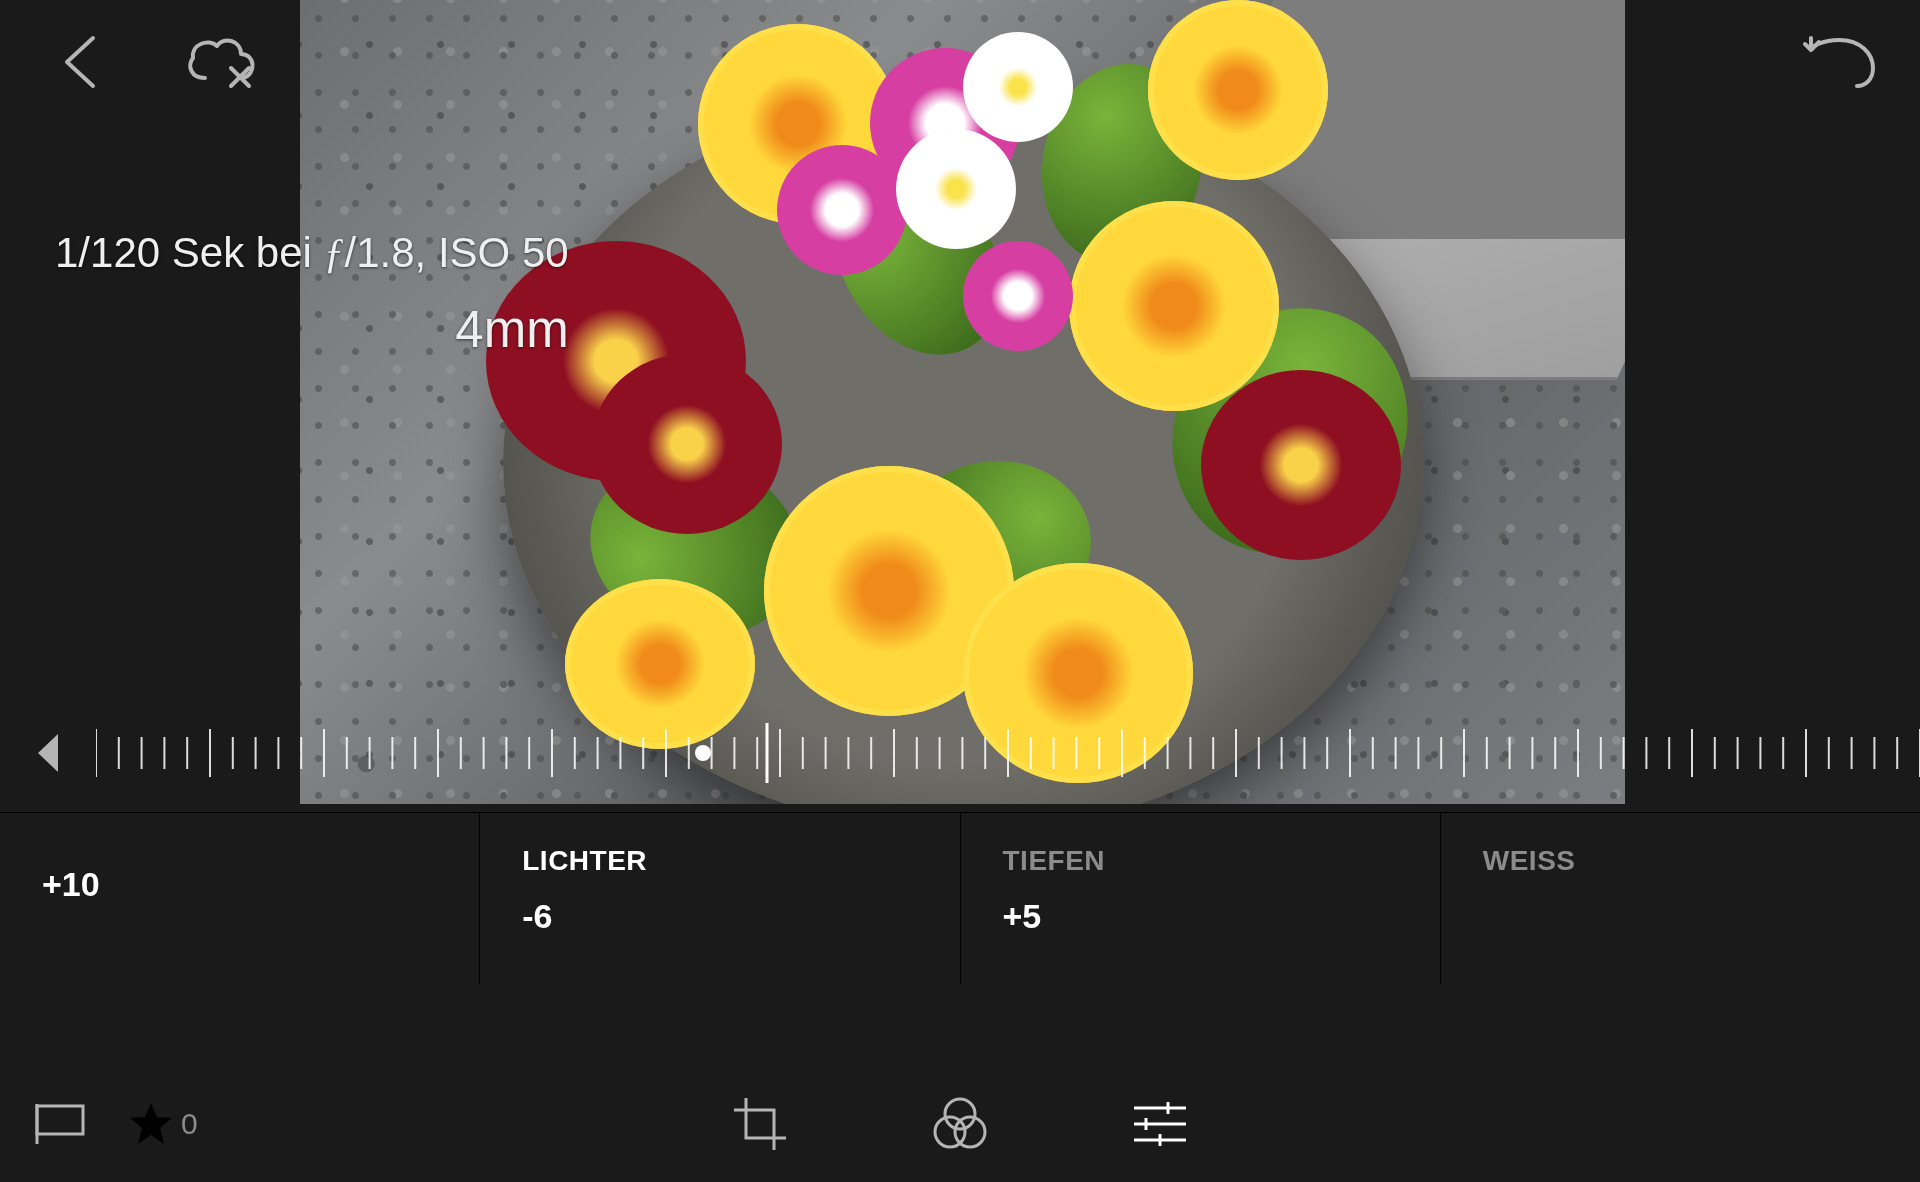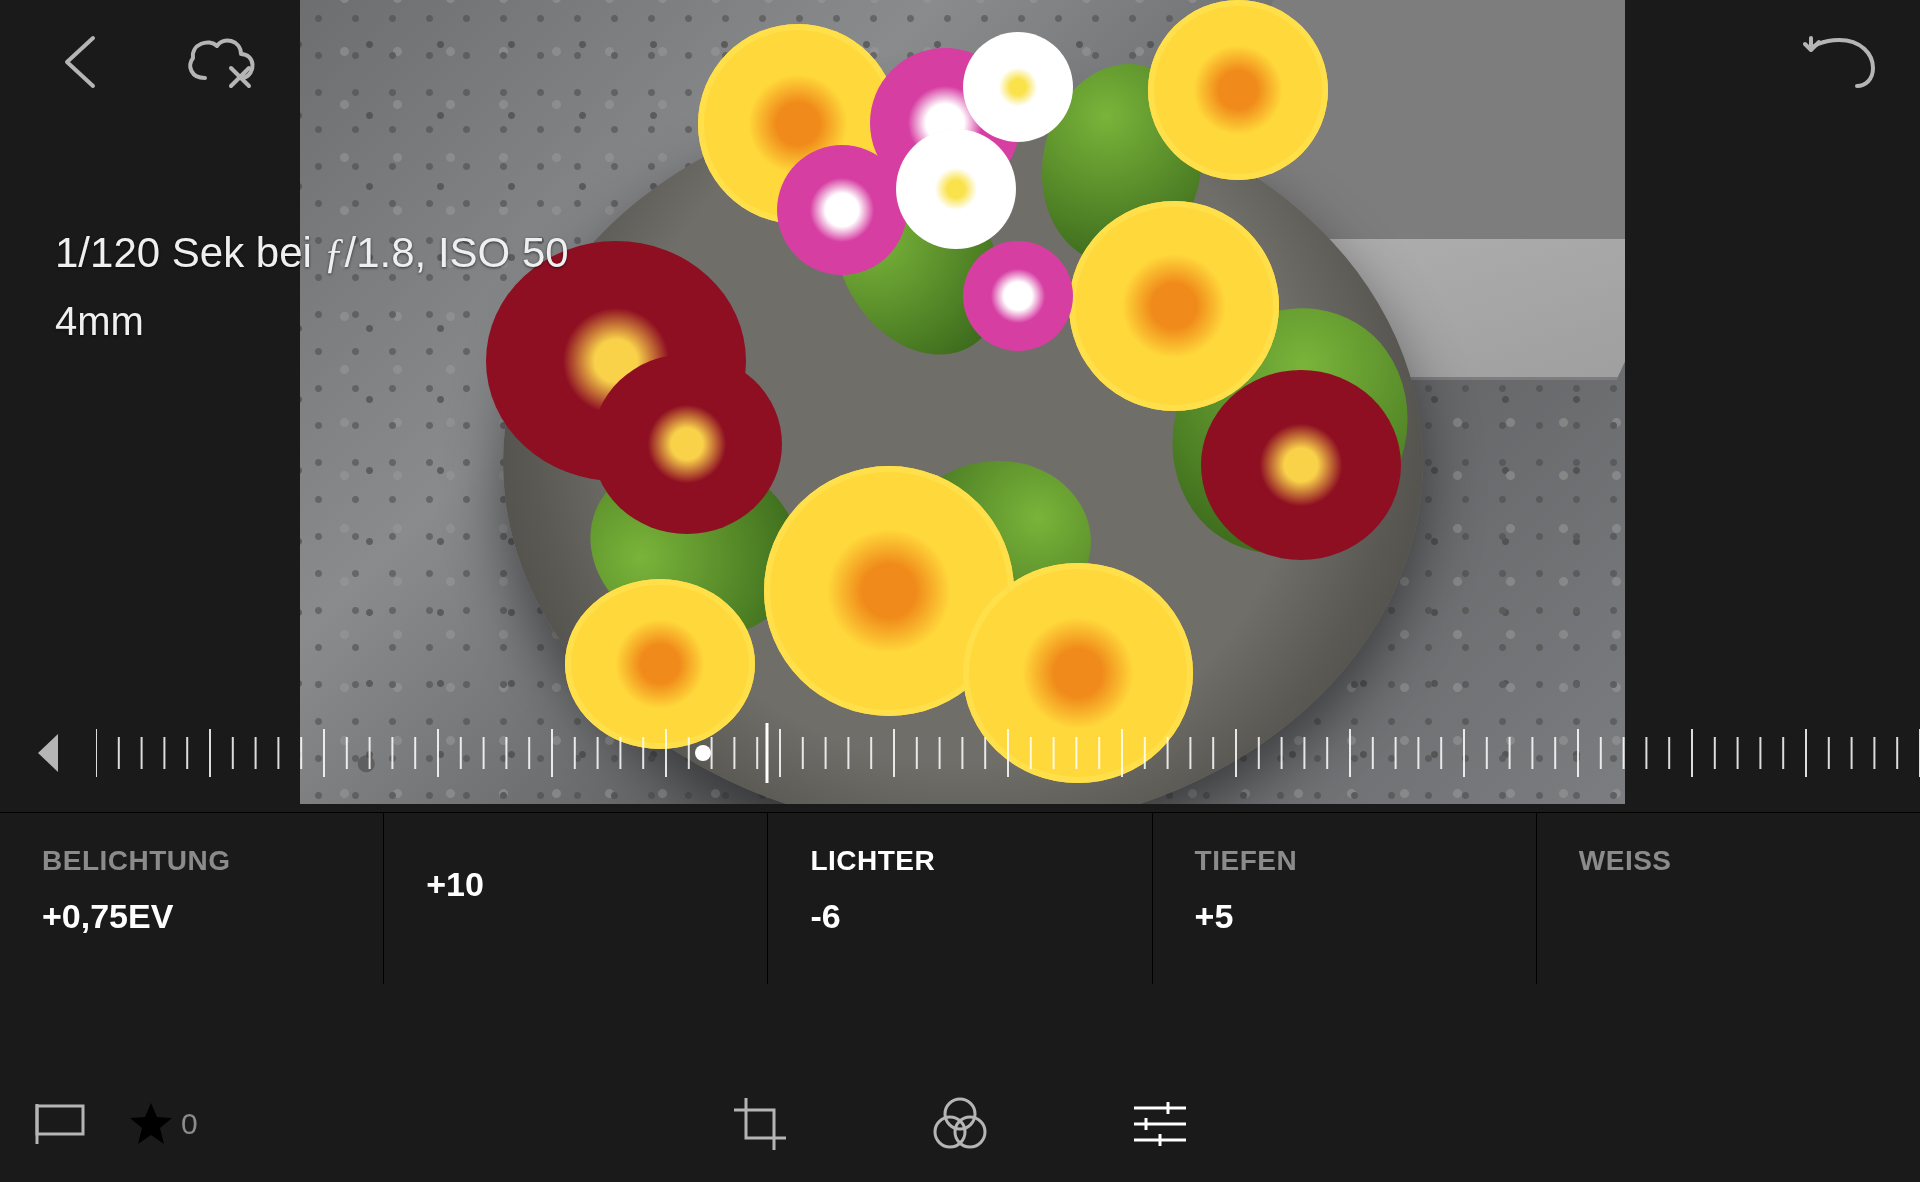--- a/index.html
+++ b/index.html
@@ -59,22 +59,22 @@
   .flower.m.f12{left:50%;top:30%;width:110px;height:110px}
   .flower.w.f13{left:45%;top:16%;width:120px;height:120px}
   .flower.w.f14{left:50%;top:4%;width:110px;height:110px}
 
   
   .top-icons { position:absolute; top:22px; left:0; right:0; height:80px; }
   .top-icons .btn { position:absolute; width:80px; height:80px; display:flex; align-items:center; justify-content:center; cursor:pointer; }
   .top-icons svg { stroke:#b5b5b5; stroke-width:4; fill:none; stroke-linecap:round; stroke-linejoin:round; }
 
   
-  .meta { position:absolute; left:55px; top:218px; color:#efefef; text-shadow:0 1px 3px rgba(0,0,0,.6); }
-  .meta div { font-size:40px; font-weight:300; line-height:1.65; }
+  .meta { position:absolute; left:55px; top:218px; color:#efefef; text-shadow:0 1px 3px rgba(0,0,0,.6);text-align:right; }
+  .meta div { font-size:51px; font-weight:300; line-height:1.65; }
   .meta .exposure { font-size:42px; }
   .meta .f { font-style:italic; font-family:Georgia,serif; }
 
   
   .ruler-row { position:absolute; left:0; right:0; top:708px; height:90px; display:flex; align-items:center; }
   .ruler-row .arrow { width:96px; display:flex; align-items:center; justify-content:center; cursor:pointer; }
   .ruler-row .arrow svg { fill:#b5b5b5; }
   .ruler { position:relative; flex:1; height:60px; cursor:ew-resize; }
   .dot { position:absolute; left:33.3%; top:50%; width:16px; height:16px; border-radius:50%; background:#fff; transform:translate(-50%,-50%); }
   .center-mark { position:absolute; left:36.8%; top:50%; width:3px; height:60px; background:#fff; transform:translate(-50%,-50%); }
@@ -248,24 +248,20 @@
             <line x1="1824" x2="1824" y1="6" y2="54" stroke="rgba(255,255,255,.85)" stroke-width="2"></line>
           </svg>
         <div class="center-mark"></div>
         <div class="dot"></div>
       </div>
     </div>
   </div>
 
   <div class="params" id="params">
       <div class="param">
-        <div class="label">BELICHTUNG</div>
-        <div class="value">+0,75EV</div>
-      </div>
-      <div class="param">
         <div class="value">+10</div>
       </div>
       <div class="param active">
         <div class="label">LICHTER</div>
         <div class="value">-6</div>
       </div>
       <div class="param">
         <div class="label">TIEFEN</div>
         <div class="value">+5</div>
       </div>

